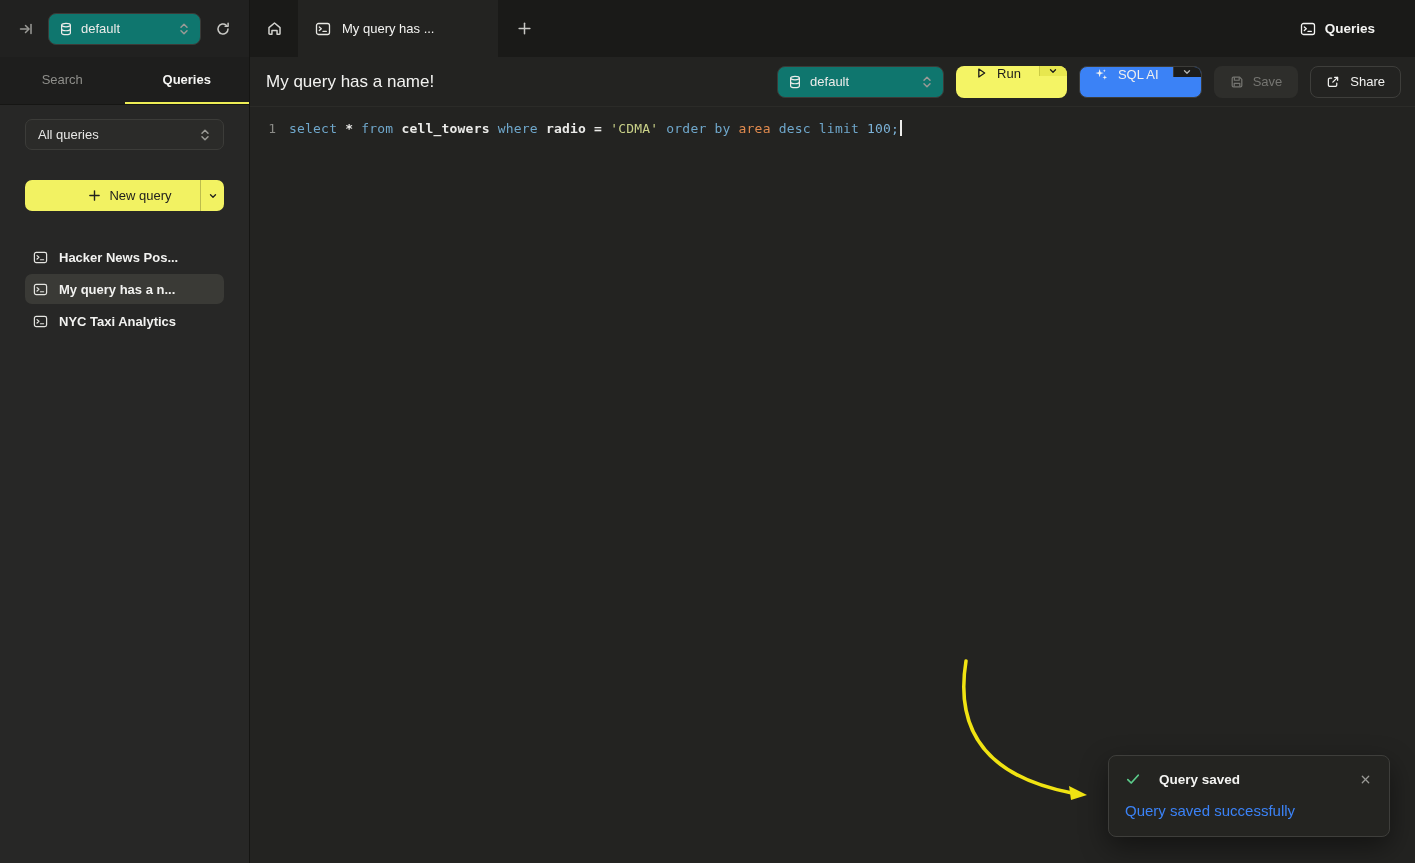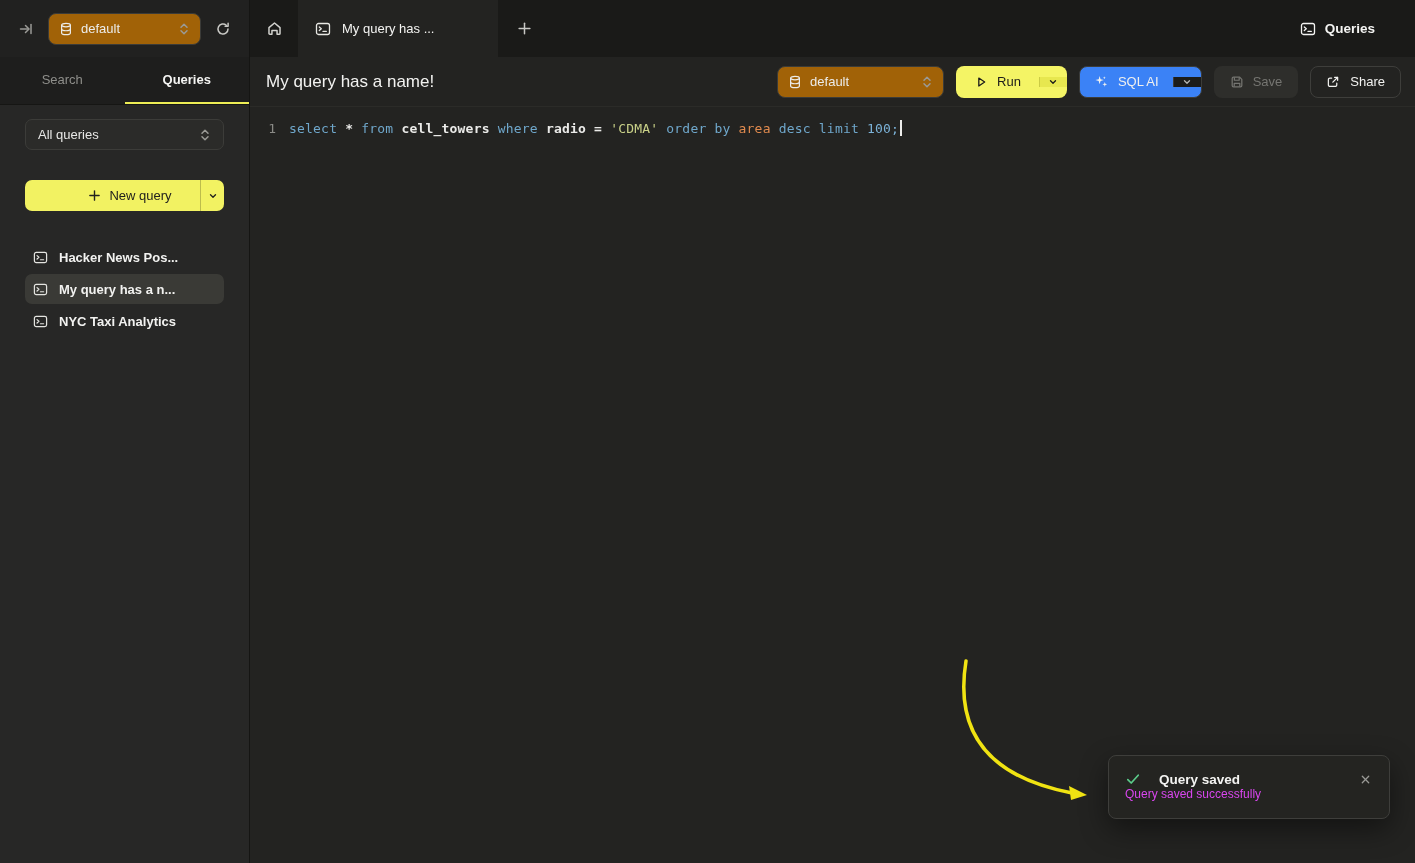--- a/index.html
+++ b/index.html
@@ -11,21 +11,21 @@
     color:#ECECEA; font-size:13px;
     -webkit-font-smoothing:antialiased;
   }
   .app { display:flex; width:100%; height:100%; }
 
   
   .sidebar { width:250px; flex:none; display:flex; flex-direction:column; background:#272726; border-right:1px solid #151513; }
   .sidebar-top { height:57px; flex:none; background:#212120; display:flex; align-items:center; padding:0 14px; gap:10px; }
   .icon-btn { background:none; border:none; color:#9A9A96; display:flex; align-items:center; justify-content:center; cursor:pointer; padding:4px; }
   .icon-btn.bright { color:#C9C9C5; }
-  .select-box { height:32px; background:#a16207; border:1px solid #3B3B38; border-radius:8px; display:flex; align-items:center; padding:0 10px; gap:8px; color:#ECECEA; cursor:pointer; }
+  .select-box { height:32px; background:#0f766e; border:1px solid #3B3B38; border-radius:8px; display:flex; align-items:center; padding:0 10px; gap:8px; color:#ECECEA; cursor:pointer; }
   .select-box .updown { margin-left:auto; color:#9A9A96; display:flex; }
   .sidebar-top .select-box { flex:1; }
 
   .sidebar-tabs { height:48px; flex:none; background:#1E1E1D; display:flex; border-bottom:1px solid #161614; }
   .side-tab { flex:1; display:flex; align-items:center; justify-content:center; color:#8E8E8A; cursor:pointer; border-bottom:2px solid transparent; }
   .side-tab.active { color:#F4F4F2; font-weight:700; border-bottom:2px solid #EDED55; }
 
   .sidebar-body { flex:1; padding:14px 25px; display:flex; flex-direction:column; background:#272726; }
   .all-queries { height:31px; background:#2B2B29; border:1px solid #3C3C39; border-radius:7px; display:flex; align-items:center; padding:0 12px; color:#E8E8E6; cursor:pointer; margin-bottom:30px; }
   .all-queries .updown { margin-left:auto; color:#9A9A96; display:flex; }
@@ -50,21 +50,21 @@
   .tab-active { width:200px; background:#232321; display:flex; align-items:center; gap:11px; padding:0 17px; color:#F4F4F2; font-weight:500; cursor:pointer; }
   .tab-active .q-icon { color:#E8E8E4; display:flex; }
   .new-tab { width:52px; background:none; border:none; color:#C8C8C4; display:flex; align-items:center; justify-content:center; cursor:pointer; }
   .strip-spacer { flex:1; }
   .queries-indicator { display:flex; align-items:center; gap:9px; padding-right:40px; color:#F4F4F2; font-weight:700; font-size:13.5px; }
 
   .main-header { height:50px; flex:none; background:#232321; border-bottom:1px solid #2B2B28; display:flex; align-items:center; padding:0 14px 0 16px; }
   .page-title { color:#F2F2F0; font-weight:500; font-size:17px; }
   .toolbar { margin-left:auto; display:flex; align-items:center; gap:12px; }
   .tb-select { width:167px; }
-  .split-btn { height:32px; border-radius:8px; display:flex; align-items:center; overflow:hidden; cursor:pointer; }
+  .split-btn { height:32px; border-radius:8px; display:flex; align-items:flex-start; overflow:hidden; cursor:pointer; }
   .run-btn { background:#F4F465; color:#1C1C1A; }
   .run-main { display:flex; align-items:center; gap:9px; padding:0 18px; font-weight:500; font-size:13px; }
   .run-chev { width:28px; background:#E7E74F; border-left:1px solid rgba(0,0,0,0.12); display:flex; align-items:center; justify-content:center; color:#1C1C1A; }
   .sqlai-btn { border:1px solid #3C3C39; color:#F0F0EE; background:#3b82f6; }
   .sqlai-main { display:flex; align-items:center; gap:9px; padding:0 14px; font-weight:500; font-size:13px; }
   .sqlai-chev { width:28px; background:#1C1C1A; border-left:1px solid #3C3C39; display:flex; align-items:center; justify-content:center; color:#B4B4B0; }
   .save-btn { height:32px; border:none; border-radius:8px; background:#2E2E2B; color:#757571; display:flex; align-items:center; gap:9px; padding:0 16px; font-size:13px; font-weight:500; font-family:inherit; cursor:default; }
   .share-btn { height:32px; border:1px solid #3E3E3B; border-radius:8px; background:transparent; color:#F2F2F0; display:flex; align-items:center; gap:10px; padding:0 15px; font-size:13px; font-weight:500; font-family:inherit; cursor:pointer; }
 
   .editor { flex:1; background:#232321; padding-top:10px; font-family:"DejaVu Sans Mono", monospace; font-size:13px; position:relative; }
@@ -72,21 +72,21 @@
   .line-no { width:26px; flex:none; text-align:right; color:#8A8A86; margin-right:13px; }
   .code-tokens span { letter-spacing:0.2px; }
   .cursor { display:inline-block; width:2px; height:16px; background:#ECECEA; vertical-align:middle; margin-left:1px; }
 
   
   .toast { position:absolute; left:1108px; top:755px; width:282px; background:#242421; border:1px solid #3E3E3B; border-radius:8px; padding:15px 16px 17px; box-shadow:0 10px 28px rgba(0,0,0,0.45); }
   .toast-head { display:flex; align-items:center; gap:18px; }
   .toast-check { color:#5BCB8A; display:flex; }
   .toast-title { font-weight:700; font-size:13.5px; color:#F4F4F2; }
   .toast-close { margin-left:auto; background:none; border:none; color:#9A9A96; display:flex; cursor:pointer; padding:2px; }
-  .toast-msg { color:#d946ef; font-size:12px; }
+  .toast-msg { margin-top:15px; color:#3b82f6; font-size:15px; }
 
   .arrow-overlay { position:absolute; left:0; top:0; width:1415px; height:863px; pointer-events:none; }
 
   svg { display:block; }
 </style>
 </head>
 <body>
 
 <div class="app">
 

